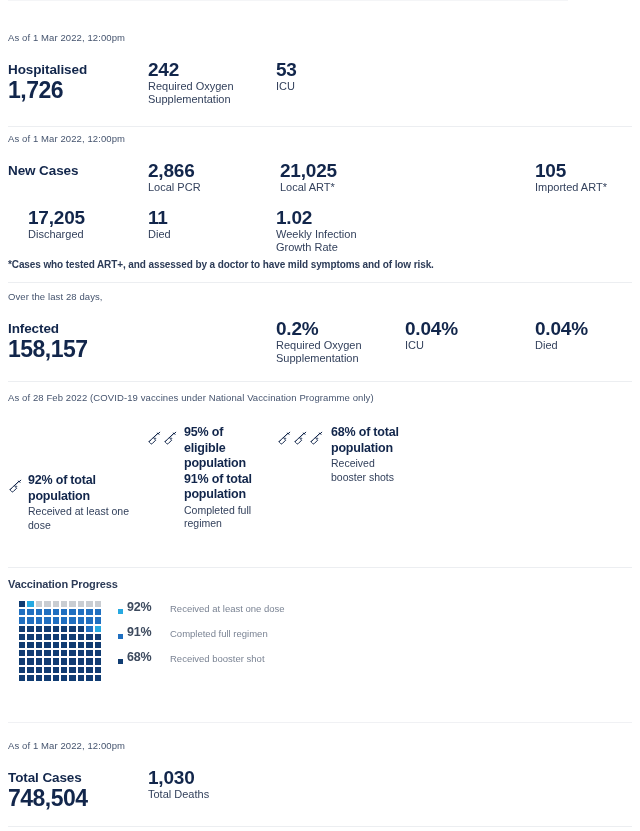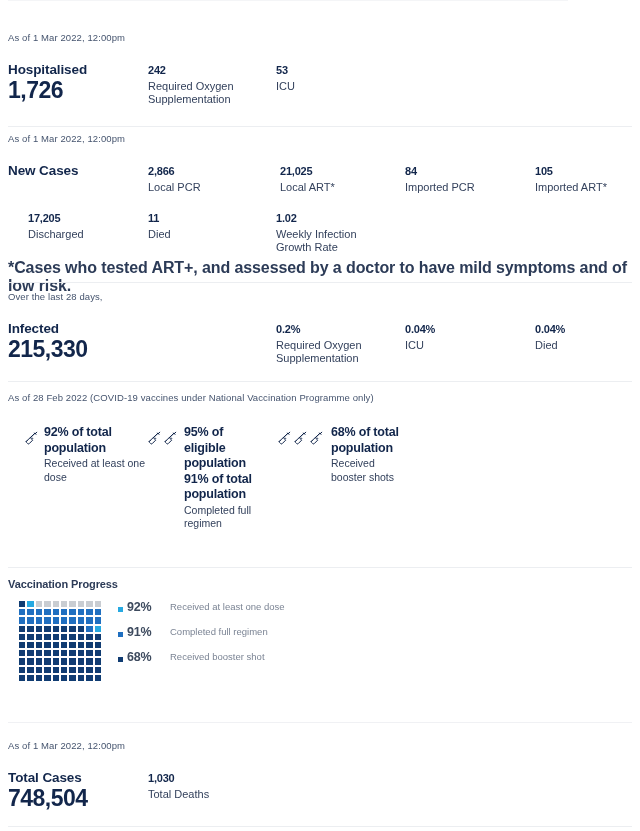--- a/index.html
+++ b/index.html
@@ -24,40 +24,40 @@
     font-weight: 400;
   }
 
   
   .row { position: relative; }
   .cell { position: absolute; top:0; }
 
   .big-label { font-size: 13.5px; font-weight: 700; letter-spacing: -0.1px; line-height: 15px; color:#12264b; }
   .big-value { font-size: 23px; font-weight: 700; letter-spacing: -0.5px; line-height: 25px; color:#12264b; margin-top:1px; }
 
-  .m-value { font-size: 11px; font-weight: 700; letter-spacing: -0.2px; line-height: 16px; color:#12264b; }
+  .m-value { font-size: 19px; font-weight: 700; letter-spacing: -0.2px; line-height: 16px; color:#12264b; }
   .m-label { font-size: 11px; font-weight: 400; line-height: 13px; color:#33415c; margin-top:2px; }
 
-  .footnote { font-size: 16px; font-weight: 700; color:#2c3b57; letter-spacing:-0.1px; }
+  .footnote { font-size: 10px; font-weight: 700; color:#2c3b57; letter-spacing:-0.1px; }
 
   
   .vax-col { position:absolute; top:0; }
   .syr-row { display:flex; gap:1px; align-items:center; height:20px; margin-bottom:1px; }
   .syringe { width:15px; height:15px; display:block; }
   .vax-head { font-size:12.5px; font-weight:700; line-height:15.5px; color:#12264b; letter-spacing:-0.2px; }
   .vax-sub { font-size:10.5px; font-weight:400; line-height:13.5px; color:#33415c; margin-top:1px; }
 
   
   .vaxcard { position:absolute; left:8px; top:578px; width:624px; height:148px; }
   .vaxcard-title { font-size:11px; font-weight:700; color:#2c3b57; letter-spacing:-0.1px; }
   .waffle { position:absolute; left:10px; top:22px; display:grid; grid-template-columns:repeat(10, 8.4px); grid-template-rows:repeat(10, 8.2px); gap:0px; }
   .wc { width:8.4px; height:8.2px; border:1px solid #ffffff; }
 
   .legend { position:absolute; left:110px; top:22px; width:200px; }
-  .leg-item { display:flex; align-items:center; margin-bottom:11px; }
+  .leg-item { display:flex; align-items:flex-end; margin-bottom:11px; }
   .leg-sw { width:5px; height:5px; margin-top:5px; margin-right:4px; flex:0 0 auto; }
   .leg-pct { font-size:12.5px; font-weight:700; color:#3d4a5e; width:38px; flex:0 0 auto; line-height:14px; letter-spacing:-0.2px; }
   .leg-txt { font-size:9.5px; font-weight:400; color:#7b8494; line-height:11.5px; margin-left:5px; }
 
   .card-bottom-line { position:absolute; left:8px; top:722px; width:624px; height:1px; background:#f0f1f4; }
 </style>
 </head>
 <body>
 
 <div class="page">
@@ -92,24 +92,20 @@
         <div class="big-label">New Cases</div>
       </div>
       <div class="cell" style="left:140px; width:125px;">
         <div class="m-value">2,866</div>
         <div class="m-label">Local PCR</div>
       </div>
       <div class="cell" style="left:272px; width:125px;">
         <div class="m-value">21,025</div>
         <div class="m-label">Local ART*</div>
       </div>
-      <div class="cell" style="left:397px; width:125px;">
-        <div class="m-value">84</div>
-        <div class="m-label">Imported PCR</div>
-      </div>
       <div class="cell" style="left:527px; width:110px;">
         <div class="m-value">105</div>
         <div class="m-label">Imported ART*</div>
       </div>
     </div>
 
     <div class="row" style="height:46px;">
       <div class="cell" style="left:20px; width:125px;">
         <div class="m-value">17,205</div>
         <div class="m-label">Discharged</div>
@@ -127,21 +123,21 @@
     <div class="footnote" style="margin-top:3px;">*Cases who tested ART+, and assessed by a doctor to have mild symptoms and of low risk.</div>
   </div>
 
   <div class="divider" style="position:absolute; top:282px;"></div>
 
   <div style="position:absolute; left:8px; top:291px; width:624px;">
     <div class="asof">Over the last 28 days,</div>
     <div class="row" style="margin-top:19px; height:52px;">
       <div class="cell" style="left:0px; width:135px;">
         <div class="big-label">Infected</div>
-        <div class="big-value">215,330</div>
+        <div class="big-value">158,157</div>
       </div>
       <div class="cell" style="left:268px; width:125px;">
         <div class="m-value">0.2%</div>
         <div class="m-label">Required Oxygen Supplementation</div>
       </div>
       <div class="cell" style="left:397px; width:125px;">
         <div class="m-value">0.04%</div>
         <div class="m-label">ICU</div>
       </div>
       <div class="cell" style="left:527px; width:110px;">
@@ -151,21 +147,21 @@
     </div>
   </div>
 
   <div class="divider" style="position:absolute; top:381px;"></div>
 
   <div style="position:absolute; left:8px; top:392px; width:624px;">
     <div class="asof">As of 28 Feb 2022 (COVID-19 vaccines under National Vaccination Programme only)</div>
 
     <div style="position:relative; margin-top:24px; height:140px;">
 
-      <div class="vax-col" style="left:16px; width:125px;">
+      <div class="vax-col" style="left:0px; width:125px;margin-top:48px;">
         <div style="display:flex; align-items:flex-start;">
           <div class="syr-row">
             <svg class="syringe" viewBox="0 0 24 24">
               <g fill="none" stroke="#12264b" stroke-width="1.6" stroke-linecap="round" stroke-linejoin="round">
                 <path d="M20.5 3.5 L18 6"></path>
                 <path d="M19.2 7.1 L16.9 4.8"></path>
                 <path d="M17.4 5.3 L10.2 12.5 L11.5 13.8 L12.8 12.5 L13.9 13.6 L12.6 14.9 L13.9 16.2 L8.3 21.8 C7.6 22.5 6.6 22.5 6 21.8 L4.2 20 C3.5 19.4 3.5 18.4 4.2 17.7 Z"></path>
                 <path d="M5.2 16.6 L3 18.8"></path>
               </g>
             </svg>

